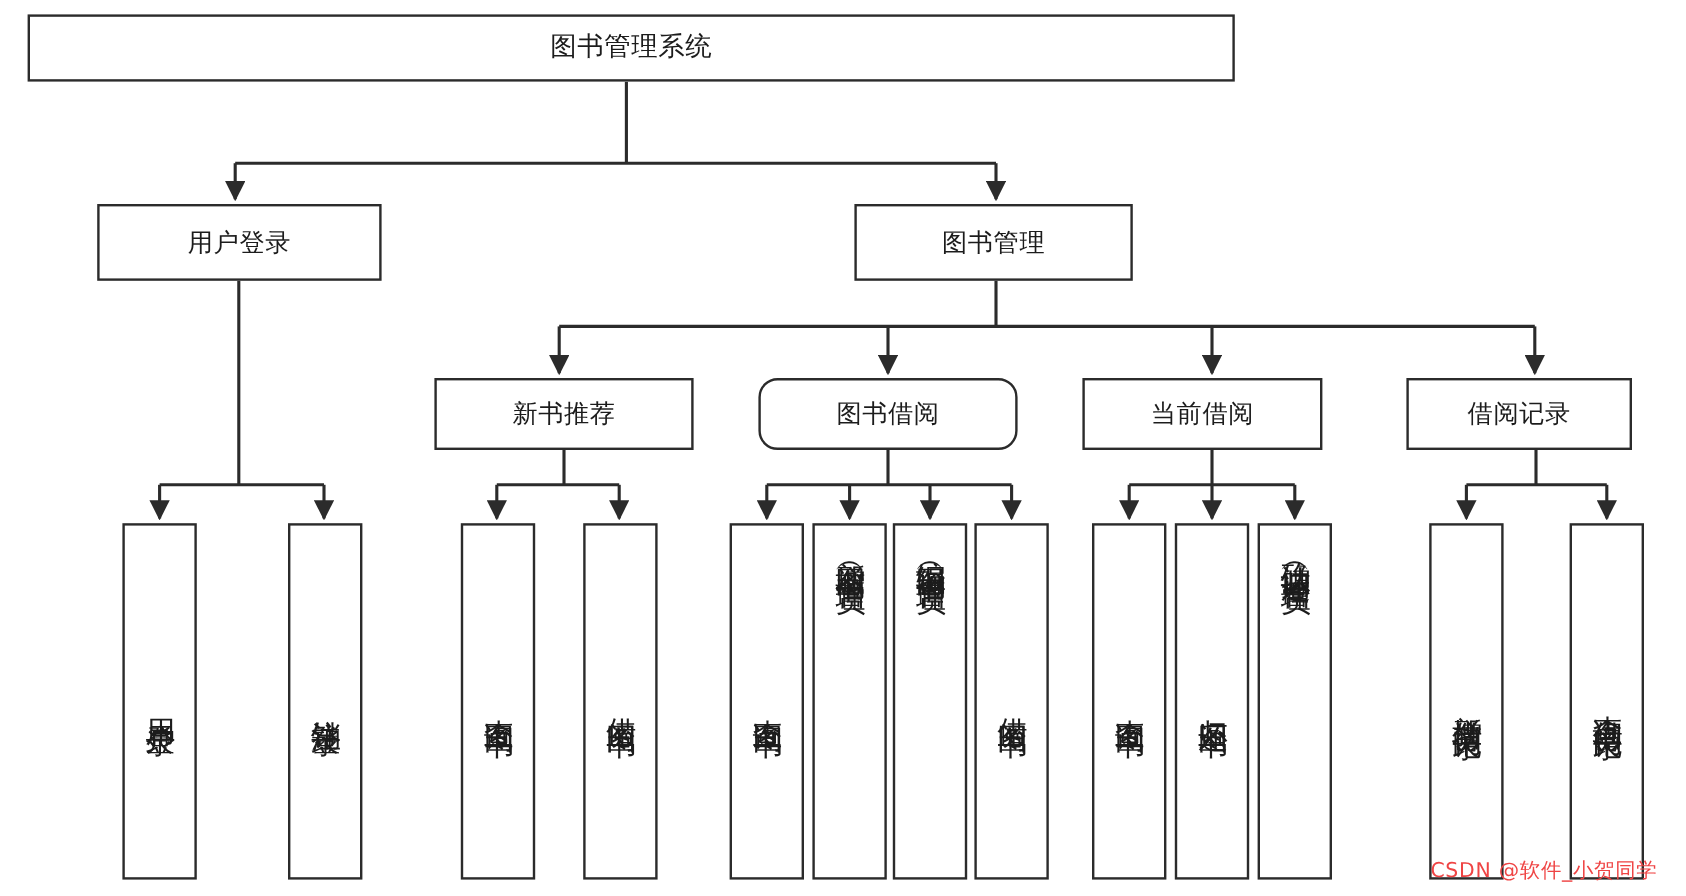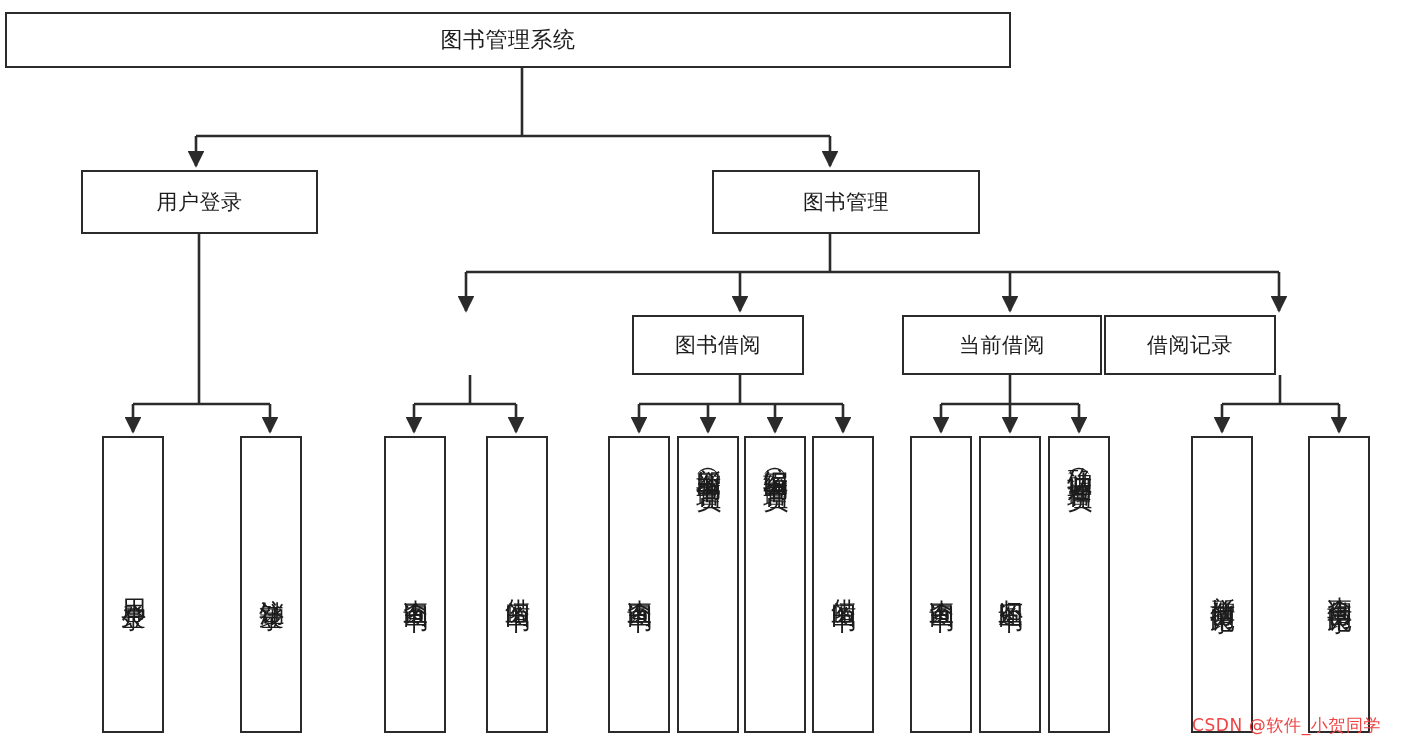--- a/index.html
+++ b/index.html
@@ -117,42 +117,45 @@
       <path d="M 1010 404 L 1010 432" marker-end="url(#arrow)"></path>
       <path d="M 1079 404 L 1079 432" marker-end="url(#arrow)"></path>
 
       <path d="M 1280 375 L 1280 404"></path>
       <path d="M 1222 404 L 1339 404"></path>
       <path d="M 1222 404 L 1222 432" marker-end="url(#arrow)"></path>
       <path d="M 1339 404 L 1339 432" marker-end="url(#arrow)"></path>
     </g>
   </svg>
 
-  <div class="node horiz root" style="left:5px; top:12px; width:1006px; height:56px;">
+  <div class="node horiz root" style="left:23px; top:12px; width:1006px; height:56px;">
     <span class="label">图书管理系统</span>
   </div>
 
   <div class="node horiz" style="left:81px; top:170px; width:237px; height:64px;">
     <span class="label">用户登录</span>
   </div>
 
-  <div class="node horiz" style="left:712px; top:170px; width:268px; height:64px;">
+  <div class="node horiz" style="left:712px; top:170px; width:232px; height:64px;">
     <span class="label">图书管理</span>
   </div>
 
-
-  <div class="node horiz" style="left:632px; top:315px; width:172px; height:60px;">
+  <div class="node horiz" style="left:362px; top:315px; width:216px; height:60px;">
+    <span class="label">新书推荐</span>
+  </div>
+
+  <div class="node horiz" style="left:632px; top:315px; width:216px; height:60px;border-radius:16px;">
     <span class="label">图书借阅</span>
   </div>
 
   <div class="node horiz" style="left:902px; top:315px; width:200px; height:60px;">
     <span class="label">当前借阅</span>
   </div>
 
-  <div class="node horiz" style="left:1104px; top:315px; width:172px; height:60px;">
+  <div class="node horiz" style="left:1172px; top:315px; width:188px; height:60px;">
     <span class="label">借阅记录</span>
   </div>
 
   <div class="node vert mid" style="left:102px; top:436px; width:62px; height:297px;">
     <span class="label">用户登录</span>
   </div>
 
   <div class="node vert mid" style="left:240px; top:436px; width:62px; height:297px;">
     <span class="label">注销登录</span>
   </div>

